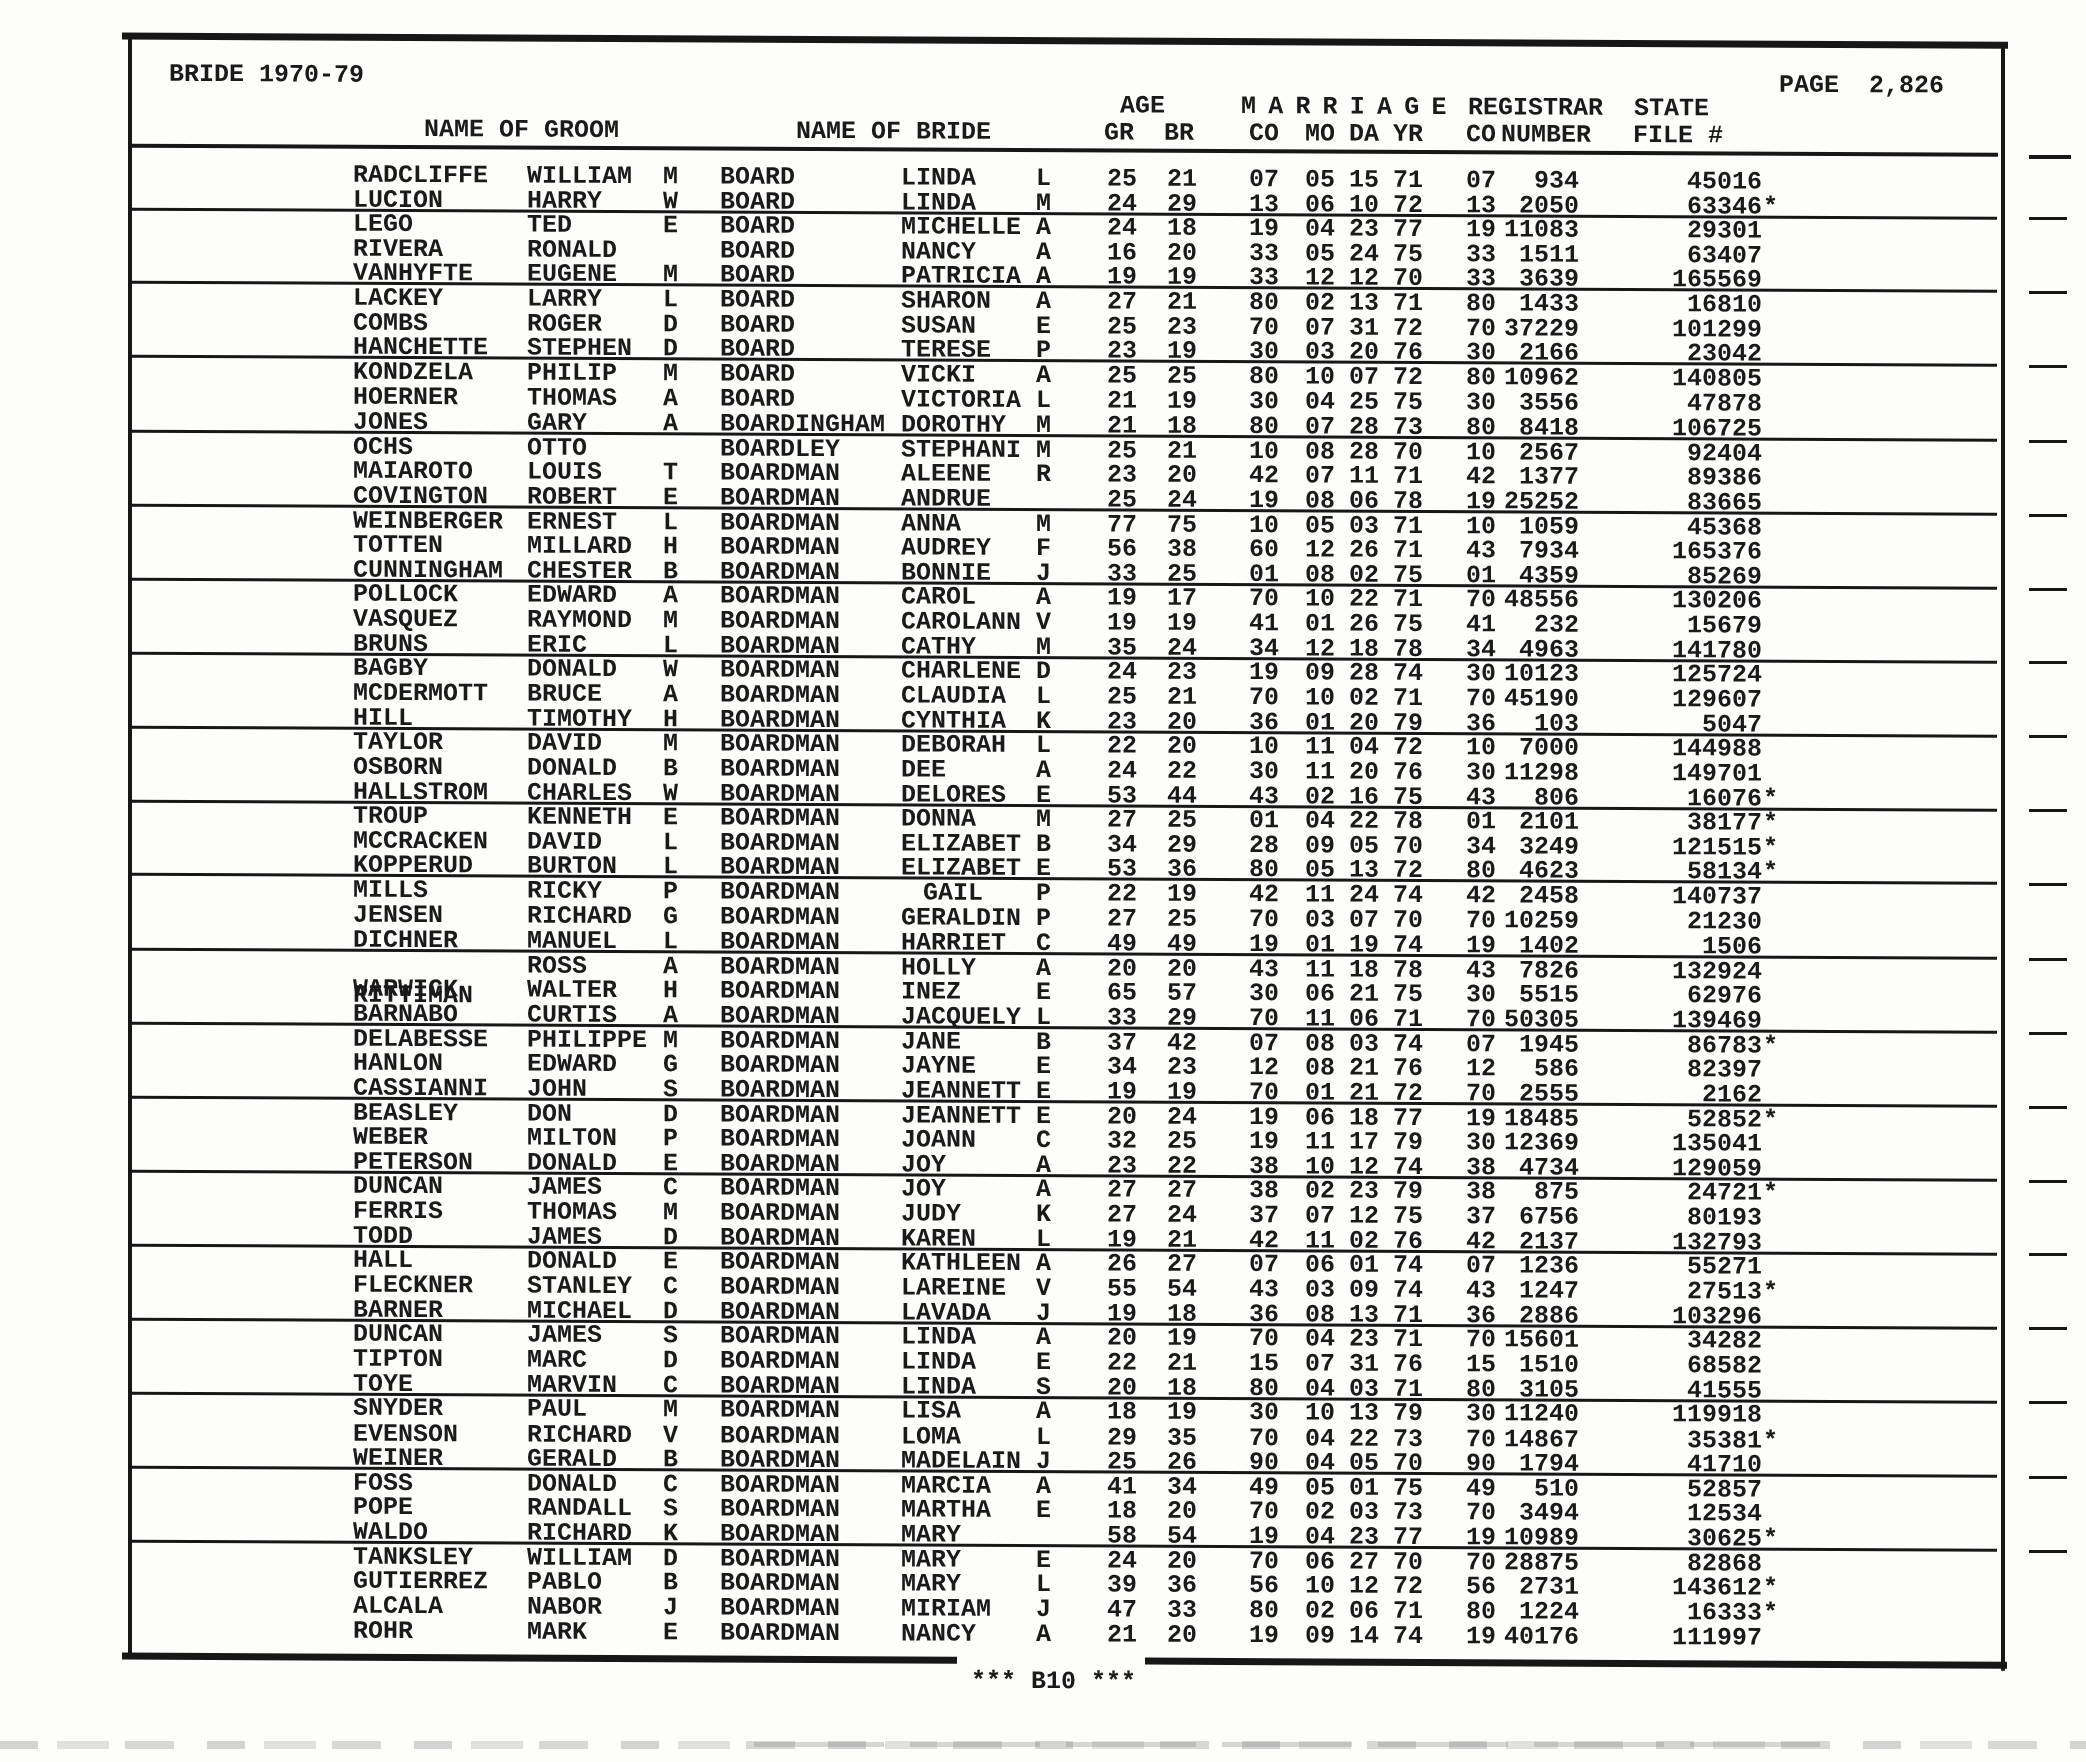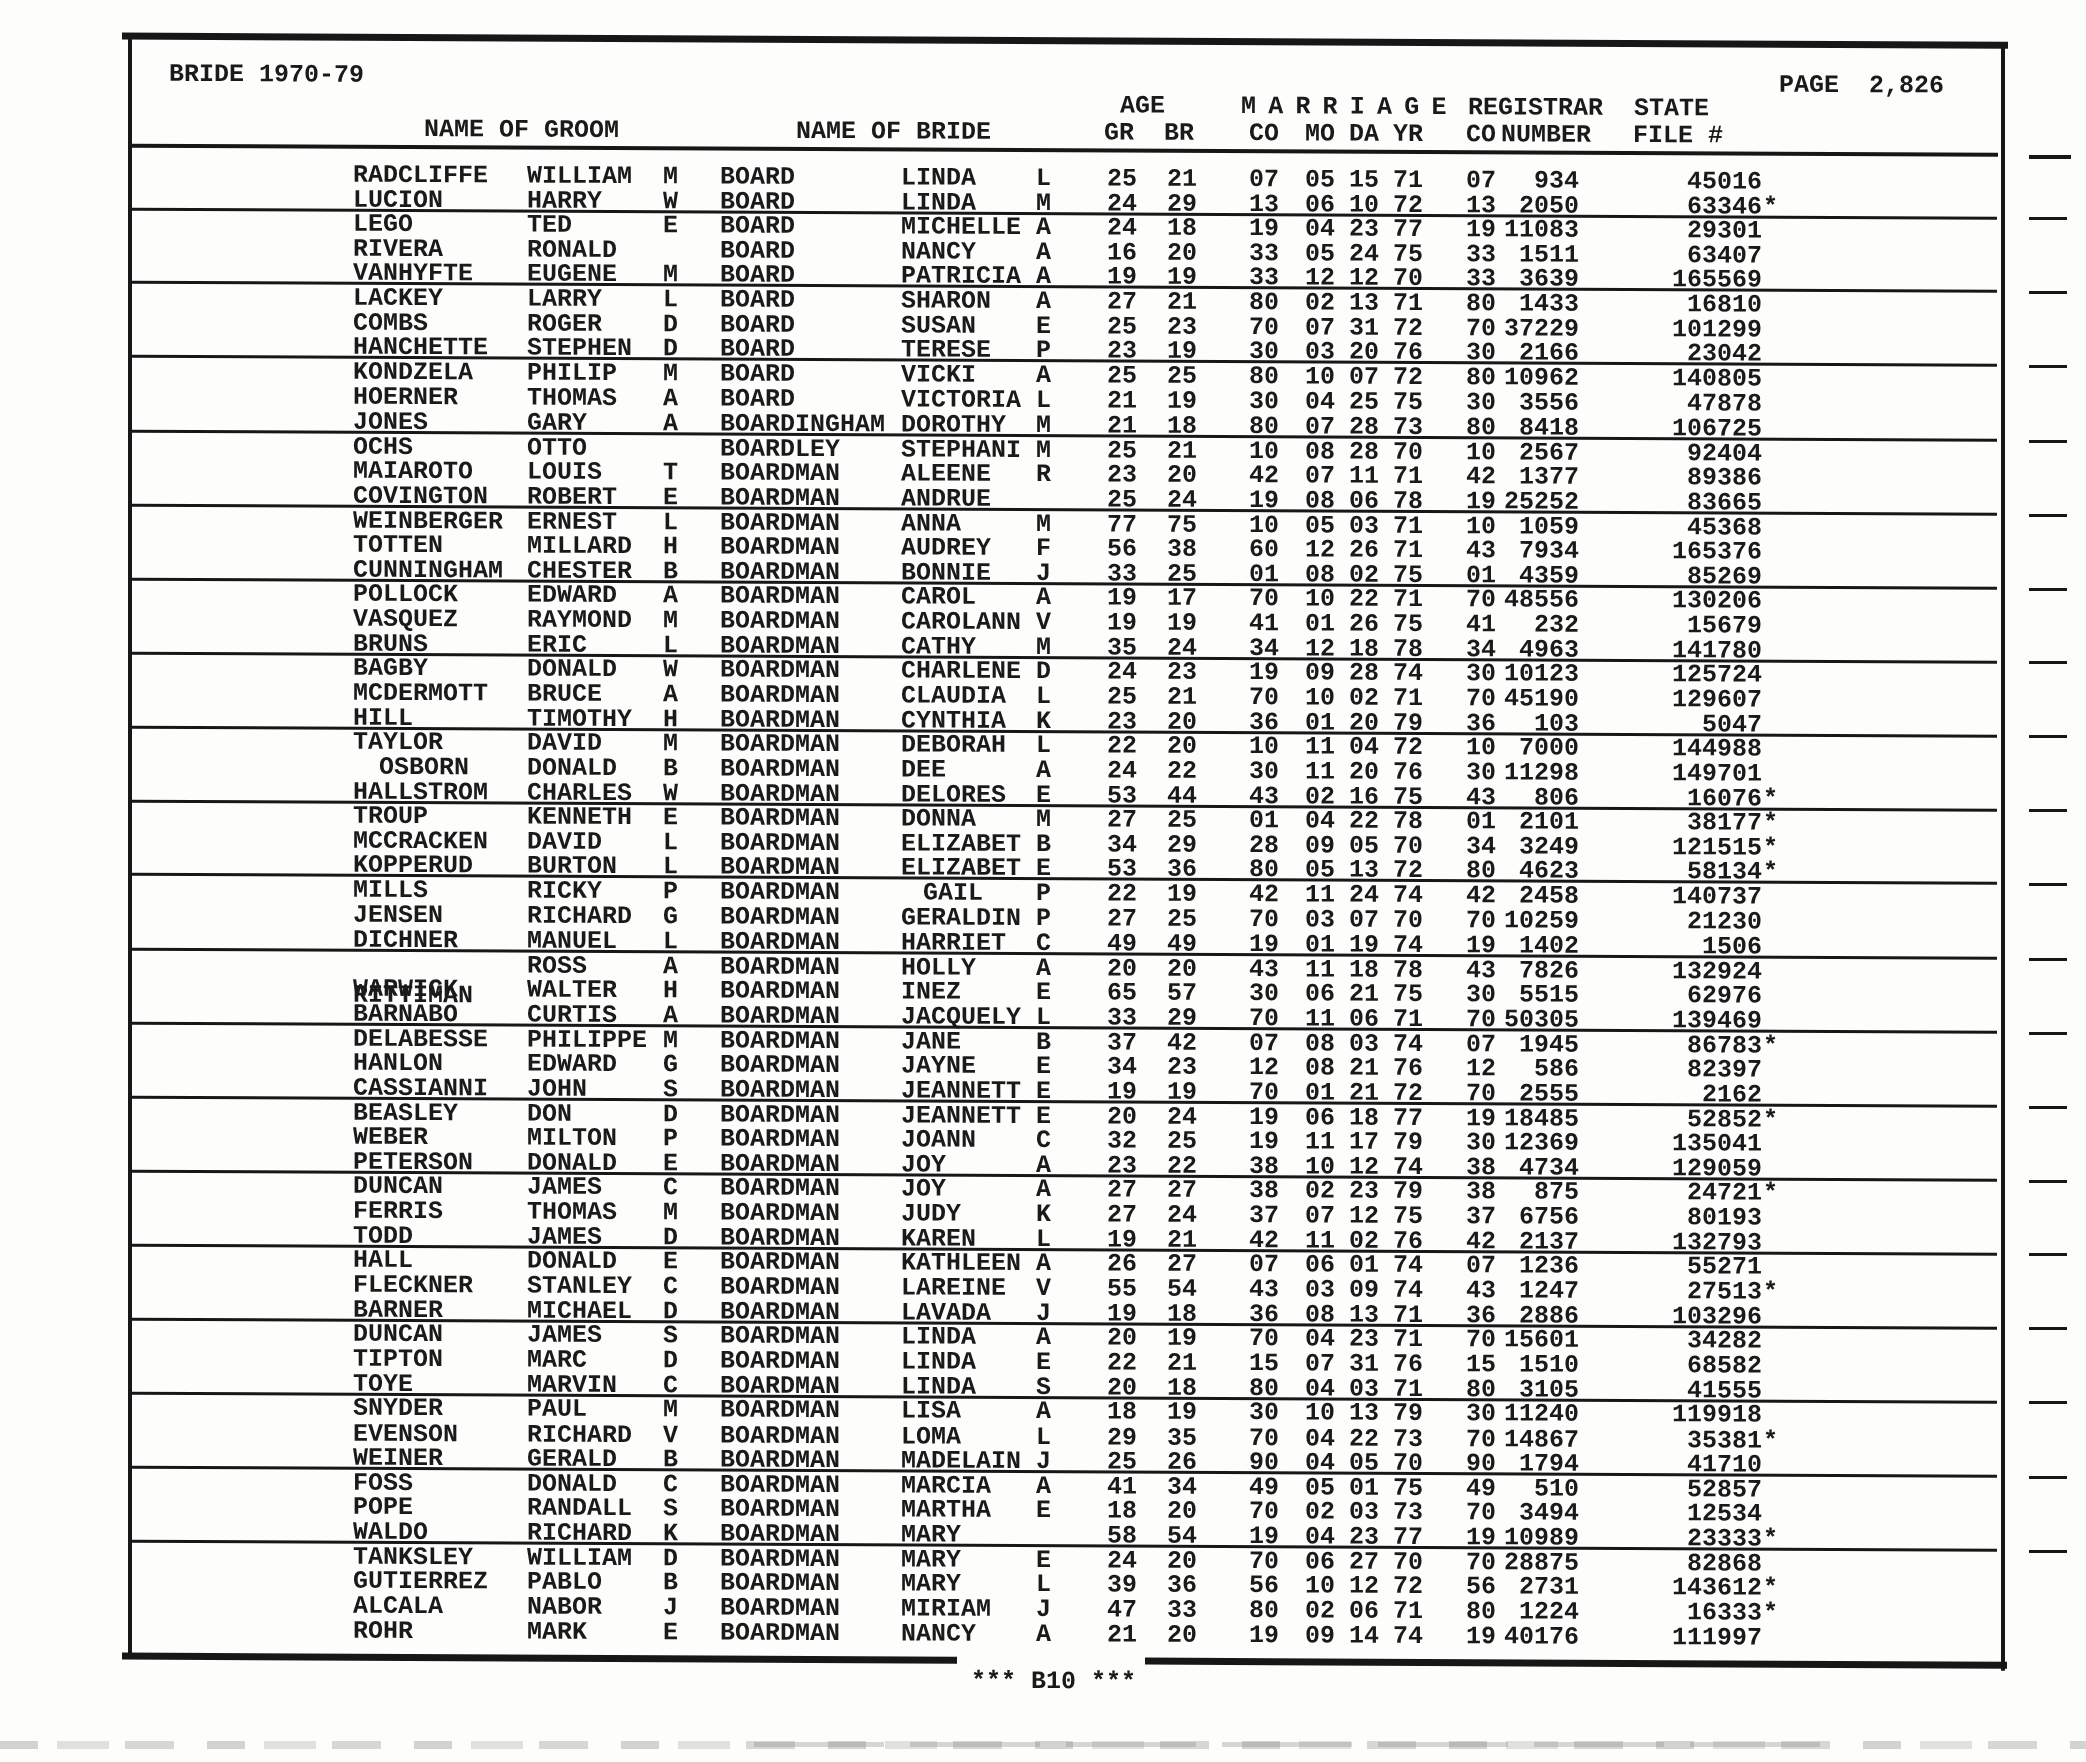--- a/index.html
+++ b/index.html
@@ -462,21 +462,21 @@
           <span class="num" style="left: 1167px; width: 30px;">20</span>
           <span style="left: 1249px;">10</span>
           <span style="left: 1305px;">11</span>
           <span style="left: 1349px;">04</span>
           <span style="left: 1393px;">72</span>
           <span style="left: 1466px;">10</span>
           <span class="num" style="left: 1488px; width: 91px;">7000</span>
           <span class="num" style="left: 1671px; width: 91px;">144988</span>
         </div>
         <div class="row" style="top: 753px;">
-          <span style="left: 353px; margin-left: 26px;">OSBORN</span>
+          <span style="left: 353px;">OSBORN</span>
           <span style="left: 527px;">DONALD</span>
           <span style="left: 663px;">B</span>
           <span style="left: 720px;">BOARDMAN</span>
           <span style="left: 901px;">DEE</span>
           <span style="left: 1036px;">A</span>
           <span class="num" style="left: 1107px; width: 30px;">24</span>
           <span class="num" style="left: 1167px; width: 30px;">22</span>
           <span style="left: 1249px;">30</span>
           <span style="left: 1305px;">11</span>
           <span style="left: 1349px;">20</span>
@@ -1011,21 +1011,21 @@
           <span style="left: 720px;">BOARDMAN</span>
           <span style="left: 901px;">MARY</span>
           <span class="num" style="left: 1107px; width: 30px;">58</span>
           <span class="num" style="left: 1167px; width: 30px;">54</span>
           <span style="left: 1249px;">19</span>
           <span style="left: 1305px;">04</span>
           <span style="left: 1349px;">23</span>
           <span style="left: 1393px;">77</span>
           <span style="left: 1466px;">19</span>
           <span class="num" style="left: 1488px; width: 91px;">10989</span>
-          <span class="num" style="left: 1671px; width: 91px;">23333</span>
+          <span class="num" style="left: 1671px; width: 91px;">30625</span>
           <span class="star" style="left: 1763px;">*</span>
         </div>
         <div class="row" style="top: 1543px;">
           <span style="left: 353px;">TANKSLEY</span>
           <span style="left: 527px;">WILLIAM</span>
           <span style="left: 663px;">D</span>
           <span style="left: 720px;">BOARDMAN</span>
           <span style="left: 901px;">MARY</span>
           <span style="left: 1036px;">E</span>
           <span class="num" style="left: 1107px; width: 30px;">24</span>

